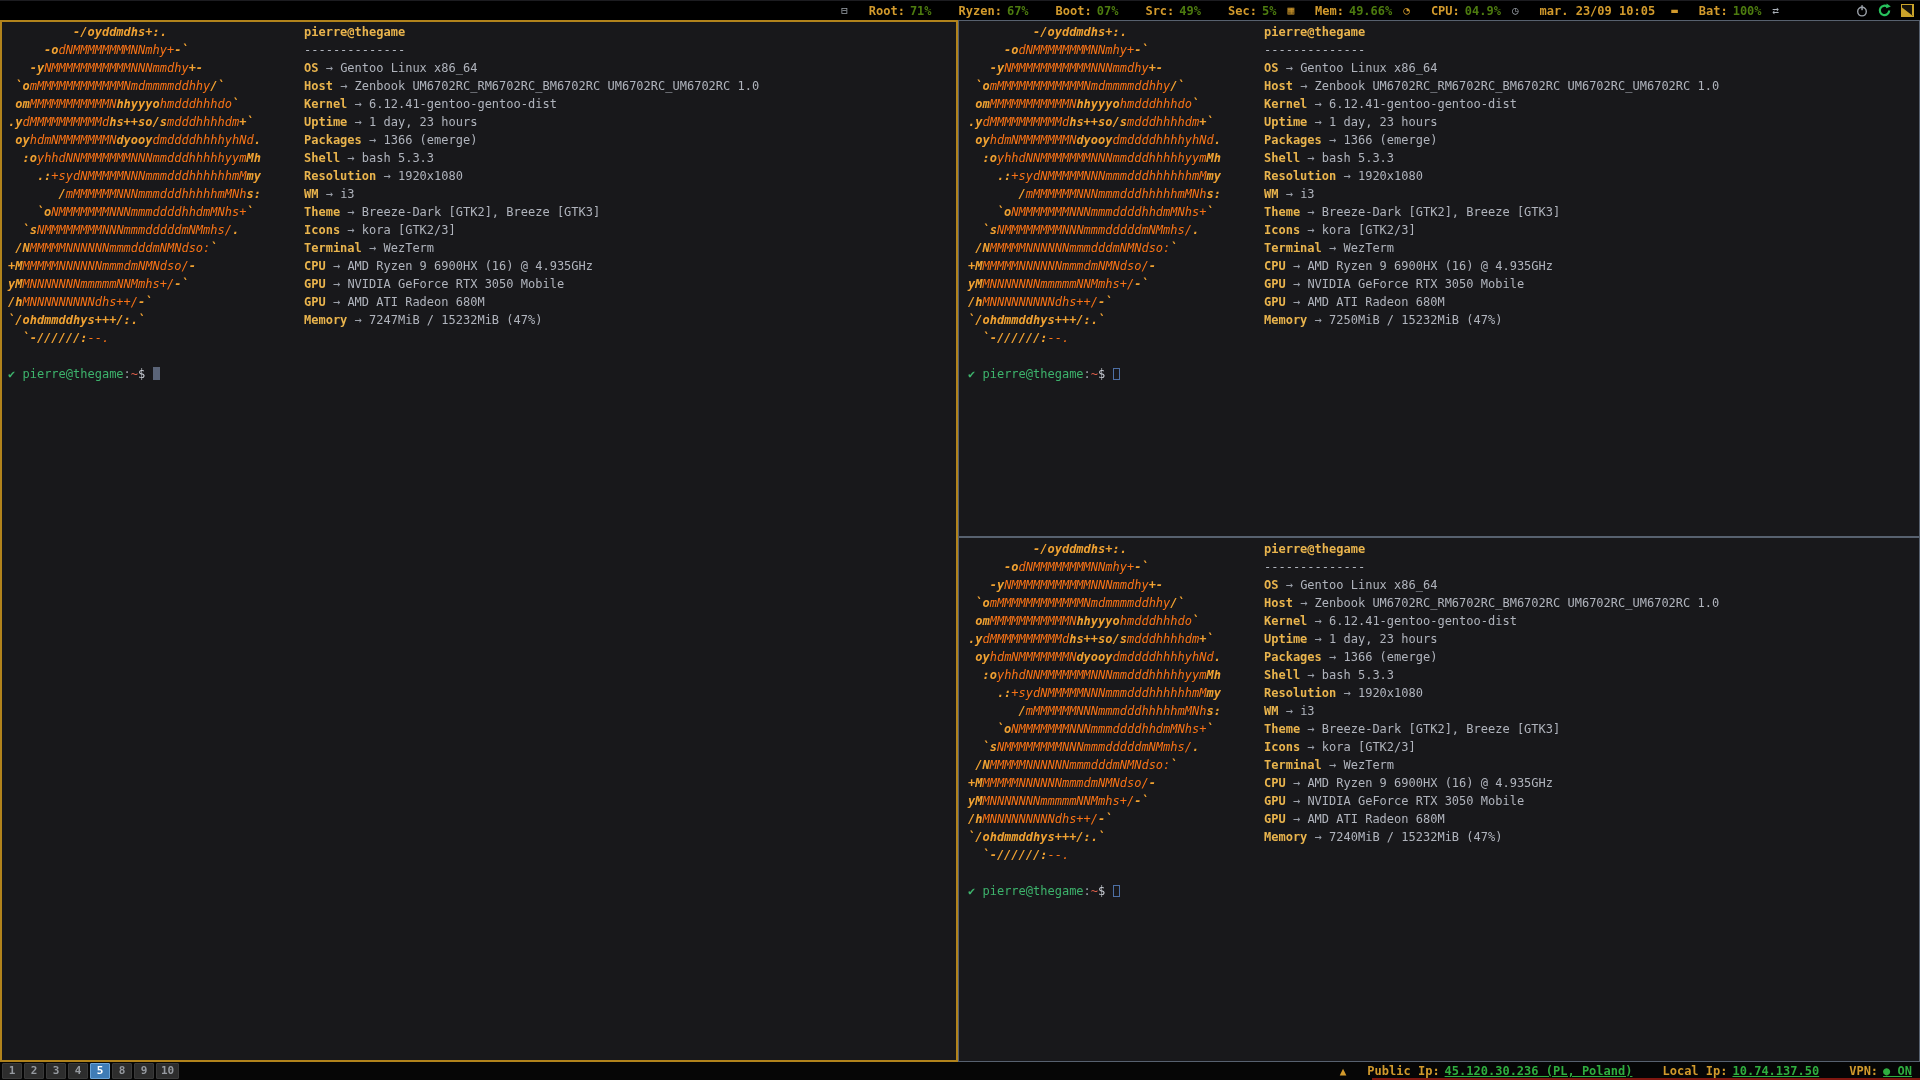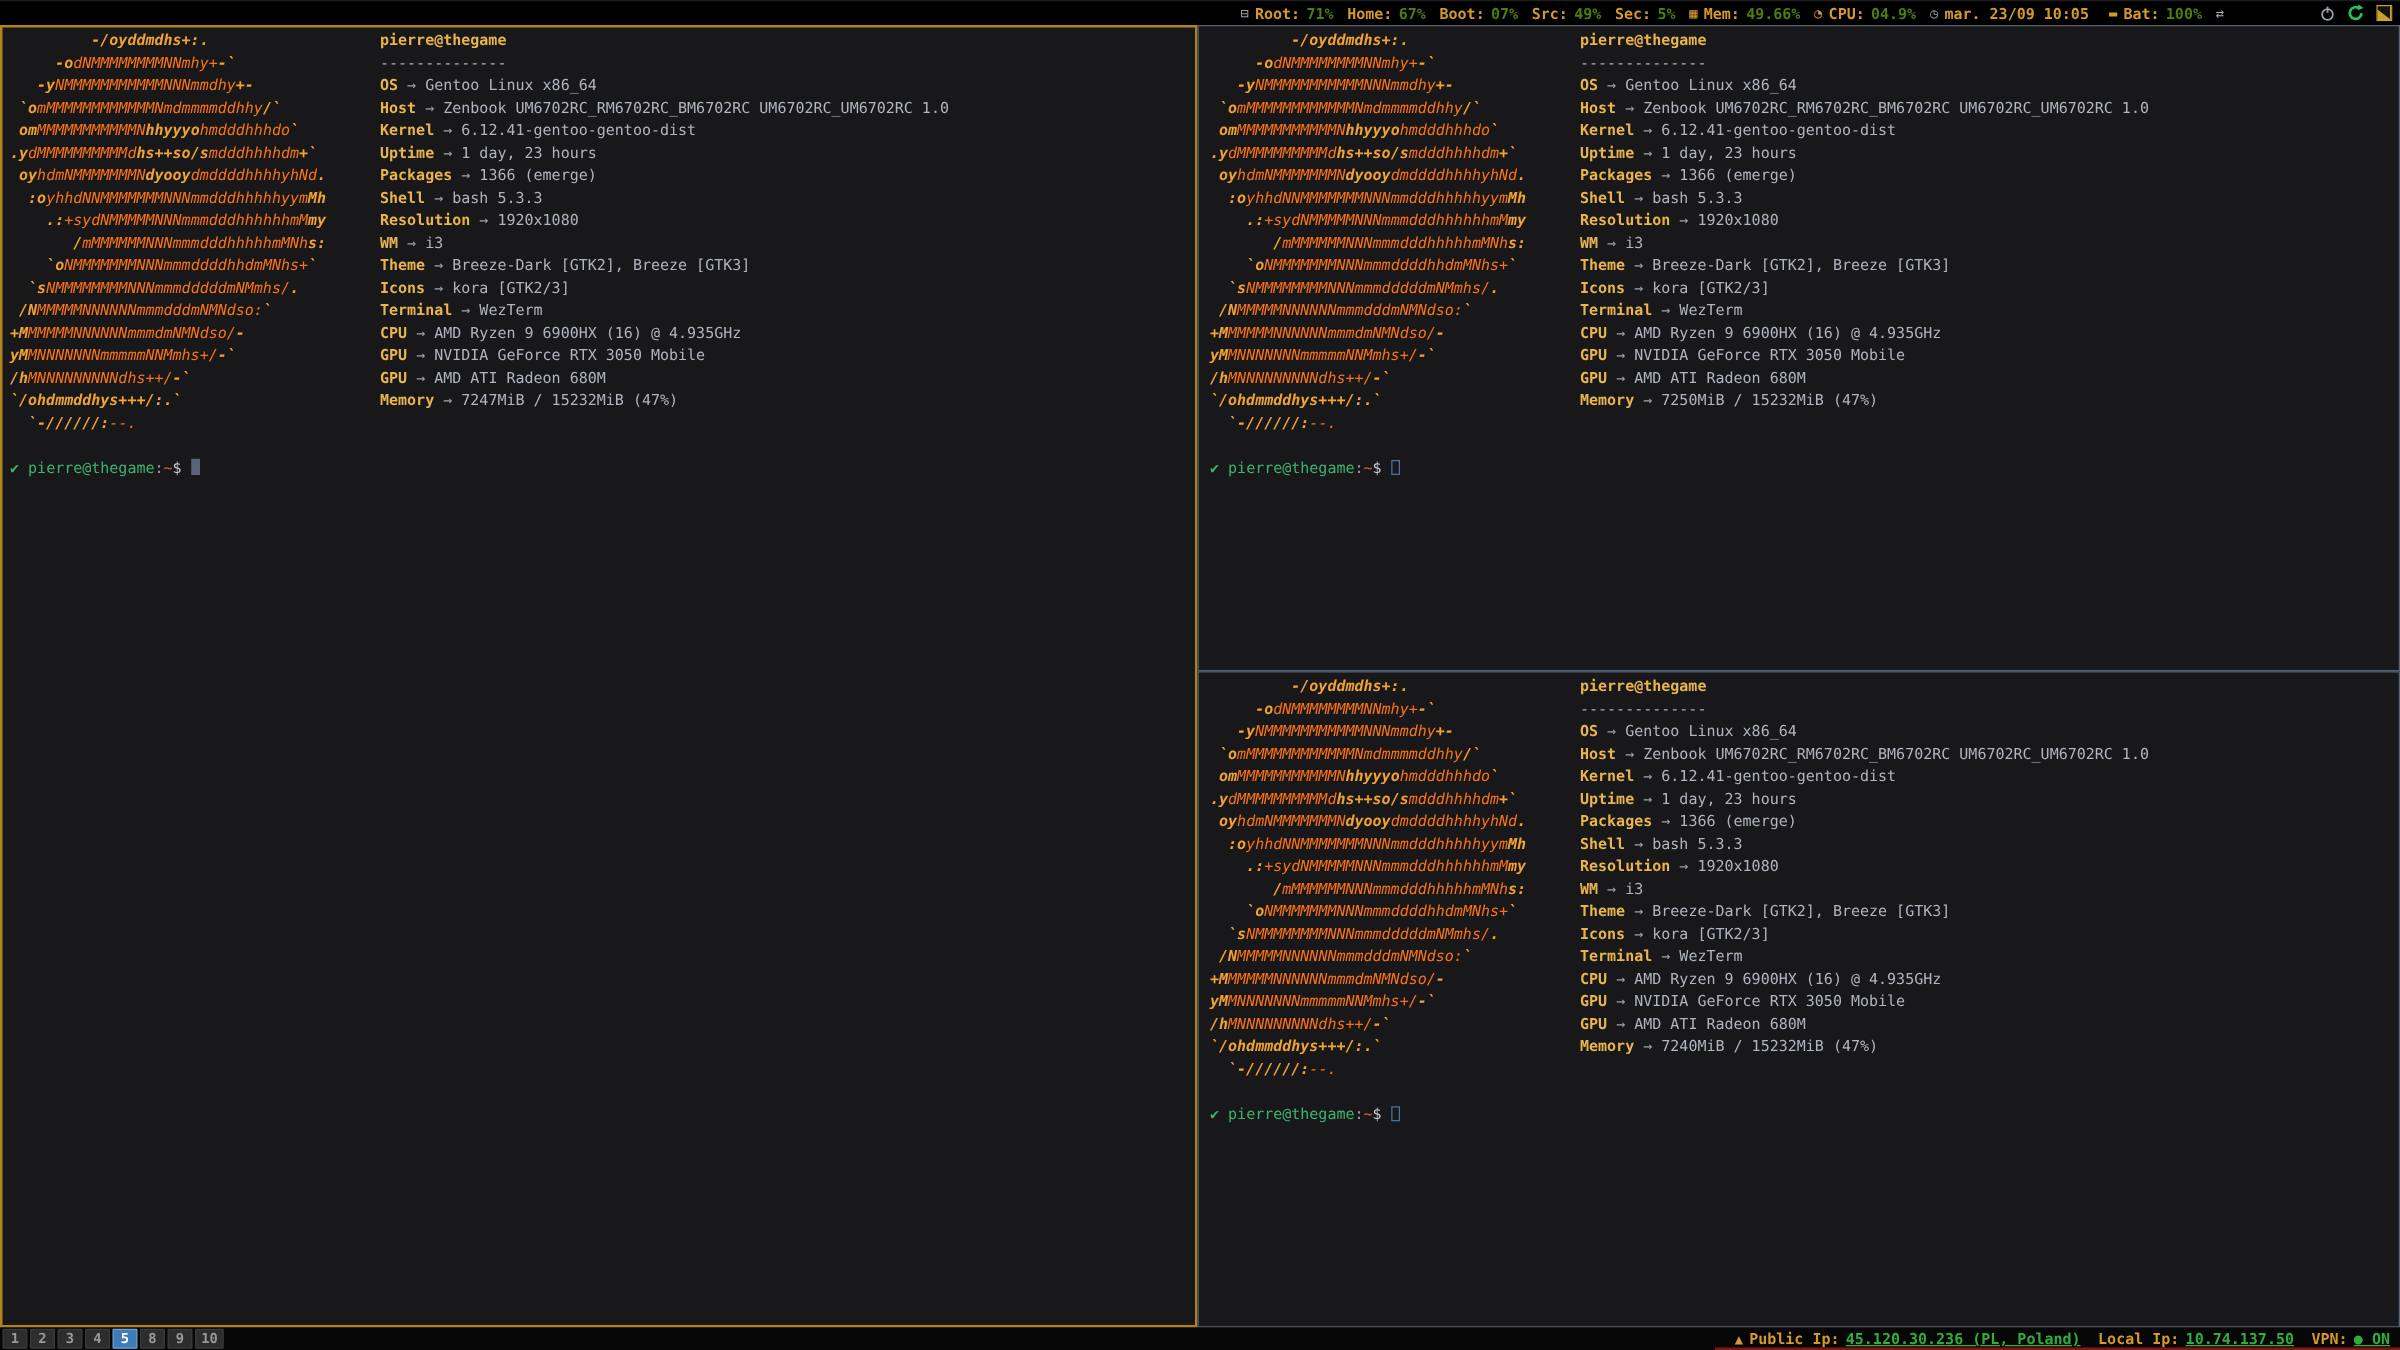--- a/index.html
+++ b/index.html
@@ -6,21 +6,21 @@
   body{width:1920px;height:1080px;position:relative;overflow:hidden;
        font-family:"DejaVu Sans Mono","DejaVu Sans",monospace;}
 
   
   .topbar{position:absolute;left:0;top:0;width:1920px;height:20px;background:#000;
           border-top:1px solid #1c1c20;display:flex;align-items:center;justify-content:flex-end;
           padding-right:6px;box-sizing:border-box;
           font:bold 12px "DejaVu Sans Mono","DejaVu Sans",monospace;}
   .mod{white-space:pre;margin-left:11px;display:inline-flex;align-items:center;}
   .mico{margin-right:5px;font-weight:normal;font-size:11px;}
-  .mlabel{color:#d29a2c;margin-right:5px;}
+  .mlabel{color:#d29a2c;margin-right:5px;margin-left:16px;}
   .mval.green{color:#4d7c0f;}
   .mval.yellow{color:#bfa43a;margin-top:42px;}
   .tray{display:flex;align-items:center;gap:9px;margin-left:14px;}
   .trayicon{display:inline-flex;align-items:center;}
 
   
   .pane{position:absolute;background:#18181b;box-sizing:border-box;}
   .pane.focused{border:2px solid #b1831c;}
   .pane.unfocused{border:1px solid #57616f;}
   .pane-left{left:0;top:20px;width:958px;height:1042px;}
@@ -59,21 +59,21 @@
   .statusright .mod{margin-left:14px;}
   .statusright .mval.green{color:#2fae3f;text-decoration:underline;}
   .redline{position:absolute;right:0;bottom:0;width:548px;height:2px;background:#801710;}
 </style>
 </head>
 <body>
 
 <div class="topbar">
   <span style="display:inline-flex;align-items:center;">
       <span class="mod"><span class="mico" style="color: rgb(154, 160, 168);">⊟</span><span class="mlabel">Root:</span><span class="mval green">71%</span></span>
-      <span class="mod"><span class="mlabel">Home:</span><span class="mval green">67%</span></span>
+      <span class="mod"><span class="mlabel">Ryzen:</span><span class="mval green">67%</span></span>
       <span class="mod"><span class="mlabel">Boot:</span><span class="mval green">07%</span></span>
       <span class="mod"><span class="mlabel">Src:</span><span class="mval green">49%</span></span>
       <span class="mod"><span class="mlabel">Sec:</span><span class="mval green">5%</span></span>
       <span class="mod"><span class="mico" style="color: rgb(210, 154, 44);">▦</span><span class="mlabel">Mem:</span><span class="mval green">49.66%</span></span>
       <span class="mod"><span class="mico" style="color: rgb(210, 154, 44);">◔</span><span class="mlabel">CPU:</span><span class="mval green">04.9%</span></span>
       <span class="mod"><span class="mico" style="color: rgb(154, 160, 168);">◷</span><span class="mlabel">mar. 23/09 10:05</span></span>
       <span class="mod"><span class="mico" style="color: rgb(210, 154, 44);">▬</span><span class="mlabel">Bat:</span><span class="mval green">100%</span></span>
       <span class="mod"><span class="mico" style="color: rgb(170, 176, 184);">⇄</span><span class="mval yellow">100 100%</span></span>
     </span>
   <span class="tray">

